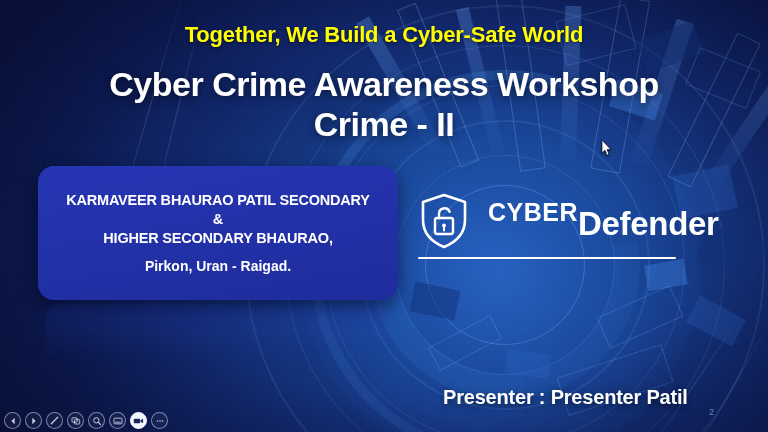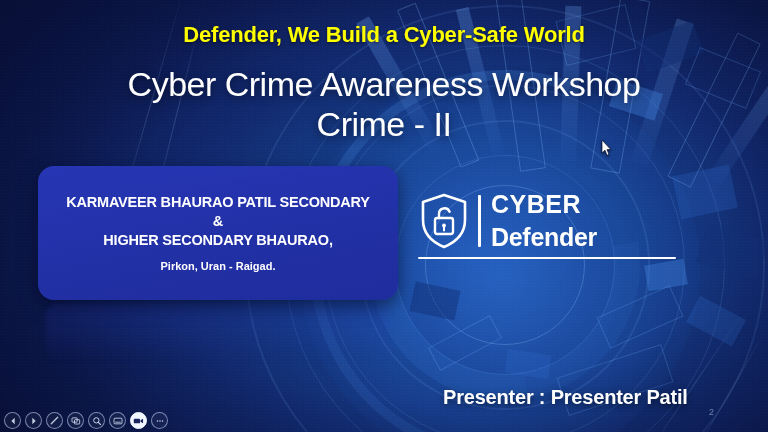--- a/index.html
+++ b/index.html
@@ -91,21 +91,21 @@
     color:#ffff00;
     font-size:22px; font-weight:bold;
     letter-spacing:-0.2px;
     text-shadow:0 1px 3px rgba(0,0,0,0.55);
   }
 
   .main-title {
     position:absolute; top:64px; left:0; width:100%;
     text-align:center;
     color:#ffffff;
-    font-size:34px; font-weight:normal; line-height:1.18;
+    font-size:34px; font-weight:bold; line-height:1.18;
     letter-spacing:-0.5px;
     text-shadow:0 2px 8px rgba(0,0,0,0.5);
   }
   .main-title .line2 { display:block; }
 
   
   .school-box {
     position:absolute;
     left:38px; top:166px; width:360px; height:134px;
     background:linear-gradient(170deg, #2636b4 0%, #2331a8 50%, #1e2c9c 100%);
@@ -115,48 +115,48 @@
     align-items:center; justify-content:center;
     padding:6px 10px;
   }
   .school-box .l {
     color:#ffffff; text-align:center; width:100%;
     font-weight:bold; line-height:1.32;
   }
   .school-box .l1 { font-size:14.5px; letter-spacing:-0.2px; }
   .school-box .l2 { font-size:14.5px; }
   .school-box .l3 { font-size:14.5px; letter-spacing:-0.2px; }
-  .school-box .l4 { font-size:11px; margin-top:9px; }
+  .school-box .l4 { font-size:14px; margin-top:9px; }
 
   .school-reflection {
     position:absolute;
     left:46px; top:303px; width:344px; height:60px;
     border-radius:14px;
     background:linear-gradient(180deg, rgba(40,60,180,0.26), rgba(30,45,140,0.0));
     filter:blur(2px);
   }
 
   
   .logo {
     position:absolute; left:418px; top:190px;
     width:262px; height:78px;
   }
   .logo-row { display:flex; align-items:center; height:62px; }
   .logo-shield { width:52px; height:58px; flex:0 0 52px; }
   .logo-divider {
     width:3px; height:52px; background:#ffffff;
     margin:0 10px 0 8px; border-radius:1px;
   }
-  .logo-words { display:flex; flex-direction:column; justify-content:center; }
+  .logo-words { display:flex; justify-content:center; }
   .logo-cyber {
     color:#ffffff; font-size:25px; font-weight:bold;
     letter-spacing:0.5px; line-height:1.0;
   }
   .logo-defender {
-    color:#ffffff; font-size:25px; font-weight:bold;
+    color:#ffffff; font-size:33px; font-weight:bold;
     letter-spacing:-0.3px; line-height:1.05; margin-top:7px;text-align:right;
   }
   .logo-underline {
     margin-top:5px; height:2px; width:258px;
     background:#ffffff; border-radius:1px;
   }
 
   
   .date-text {
     position:absolute; left:88px; top:378px;
@@ -250,21 +250,21 @@
 
     <div class="streak" style="left:150px; top:-20px; height:250px; transform:rotate(16deg);"></div>
     <div class="streak" style="left:176px; top:0px; height:230px; transform:rotate(14deg);"></div>
     <div class="streak" style="left:690px; top:300px; height:180px; transform:rotate(34deg);"></div>
     <div class="streak" style="left:726px; top:318px; height:160px; transform:rotate(30deg);"></div>
 
     <div class="grain"></div>
     <div class="vignette"></div>
   </div>
 
-  <div class="tagline">Defender, We Build a Cyber-Safe World</div>
+  <div class="tagline">Together, We Build a Cyber-Safe World</div>
 
   <div class="main-title">
     <span>Cyber Crime Awareness Workshop</span>
     <span class="line2">Crime - II</span>
   </div>
 
   <div class="school-reflection"></div>
   <div class="school-box">
     <div class="l l1">KARMAVEER BHAURAO PATIL SECONDARY</div>
     <div class="l l2">&amp;</div>

